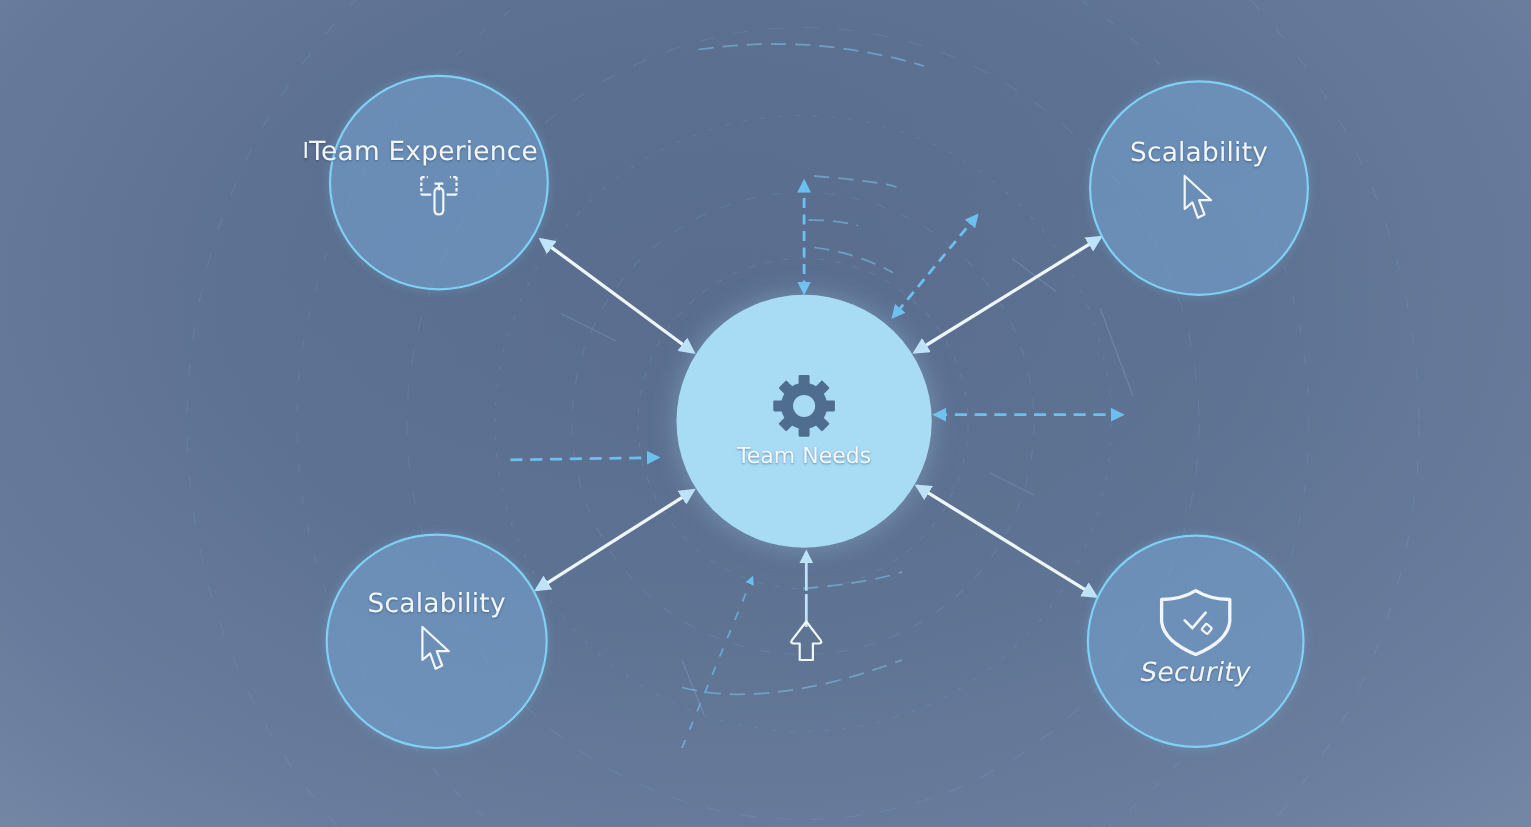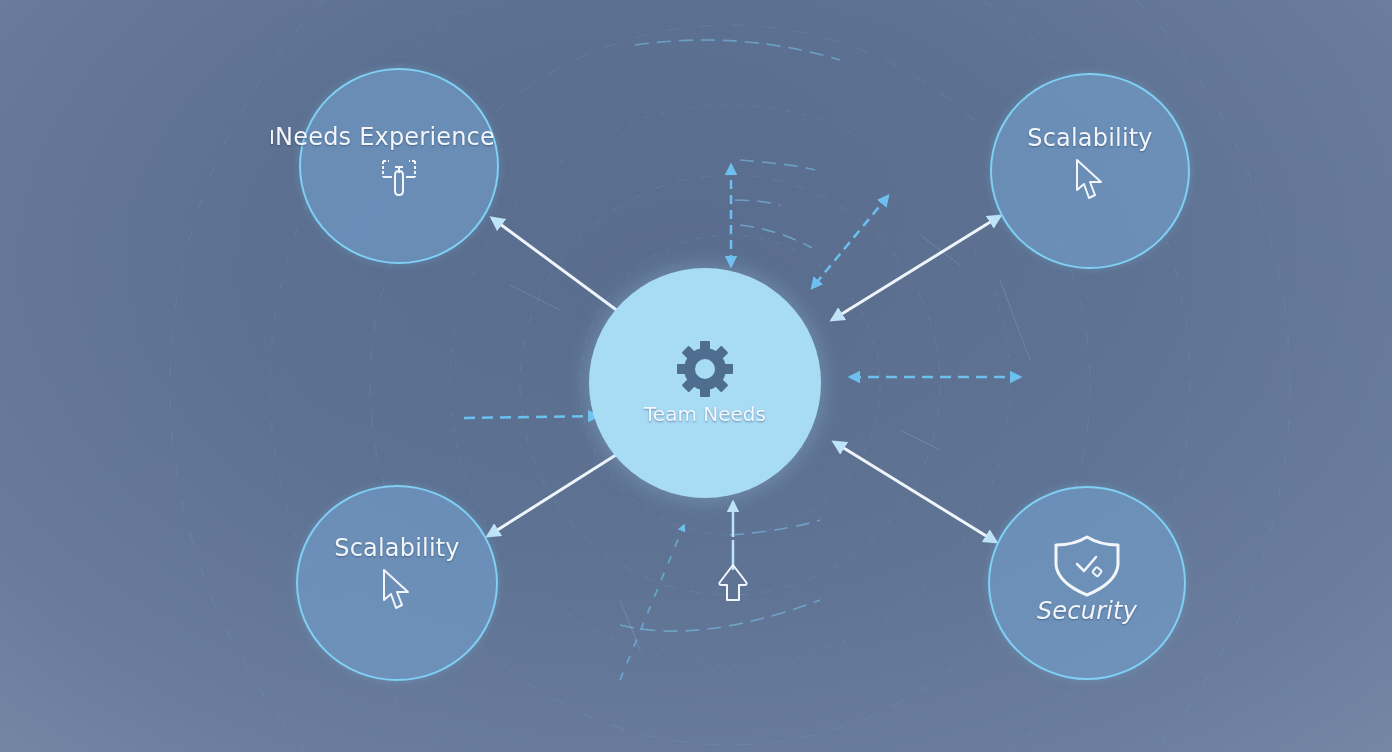--- a/index.html
+++ b/index.html
@@ -90,42 +90,42 @@
   <line x1="464" y1="418" x2="598" y2="416" stroke="#6cc0f0" stroke-width="2.5" stroke-dasharray="11 7" marker-end="url(#dashHead)"></line>
   <line x1="620" y1="680" x2="684" y2="525" stroke="#6cc0f0" stroke-opacity="0.7" stroke-width="1.6" stroke-dasharray="8 10" marker-end="url(#dashHead)"></line>
 
   <line x1="733" y1="570" x2="733" y2="502" stroke="#bfe3f8" stroke-width="2.5" stroke-dasharray="30 3" marker-end="url(#solidHead)"></line>
 </svg>
 
 <svg class="layer" width="1392" height="752">
   <path d="M733 565 L720 582 Q718 585 722 585 L727 585 L727 600 L739 600 L739 585 L744 585 Q748 585 746 582 Z" fill="none" stroke="#f2f7fc" stroke-width="2" stroke-linejoin="round"></path>
 </svg>
 
-<div class="node center-node" style="left:589px; top:268px; width:232px; height:230px;text-align:right;">
+<div class="node center-node" style="left:615px; top:268px; width:232px; height:230px;text-align:right;">
   <svg class="icon" width="58" height="58" viewBox="0 0 58 58">
     <g fill="#4f6d8f" transform="translate(29 29)">
       <rect x="-5" y="-28" width="10" height="12" rx="1"></rect>
       <rect x="-5" y="-28" width="10" height="12" rx="1" transform="rotate(45)"></rect>
       <rect x="-5" y="-28" width="10" height="12" rx="1" transform="rotate(90)"></rect>
       <rect x="-5" y="-28" width="10" height="12" rx="1" transform="rotate(135)"></rect>
       <rect x="-5" y="-28" width="10" height="12" rx="1" transform="rotate(180)"></rect>
       <rect x="-5" y="-28" width="10" height="12" rx="1" transform="rotate(225)"></rect>
       <rect x="-5" y="-28" width="10" height="12" rx="1" transform="rotate(270)"></rect>
       <rect x="-5" y="-28" width="10" height="12" rx="1" transform="rotate(315)"></rect>
       <circle r="21"></circle>
     </g>
     <circle cx="29" cy="29" r="10" fill="#a8dcf5"></circle>
   </svg>
   <span class="center-label">Team Needs</span>
 </div>
 
 <div class="node satellite" style="left:299px; top:68px; width:200px; height:196px;">
   <div style="display:flex; align-items:center; margin-left:-34px; margin-top:-10px;">
     <span class="label" style="font-size:20px;">I</span>
-    <span class="label">Needs Experience</span>
+    <span class="label">Team Experience</span>
   </div>
   <svg class="icon" width="40" height="42" viewBox="0 0 40 42" style="margin-top:6px;">
     <g fill="none" stroke="#f2f6fb" stroke-width="2">
       <path d="M4 4 L4 20 M4 4 L10 4 M36 4 L36 20 M36 4 L30 4" stroke-dasharray="3 2"></path>
       <path d="M4 20 L13 20 M36 20 L27 20"></path>
       <path d="M16 10 L24 10 M20 10 L20 16"></path>
       <path d="M16 18 L16 34 Q16 38 20 38 Q24 38 24 34 L24 18 Q24 14 20 14 Q16 14 16 18 Z"></path>
     </g>
   </svg>
 </div>

